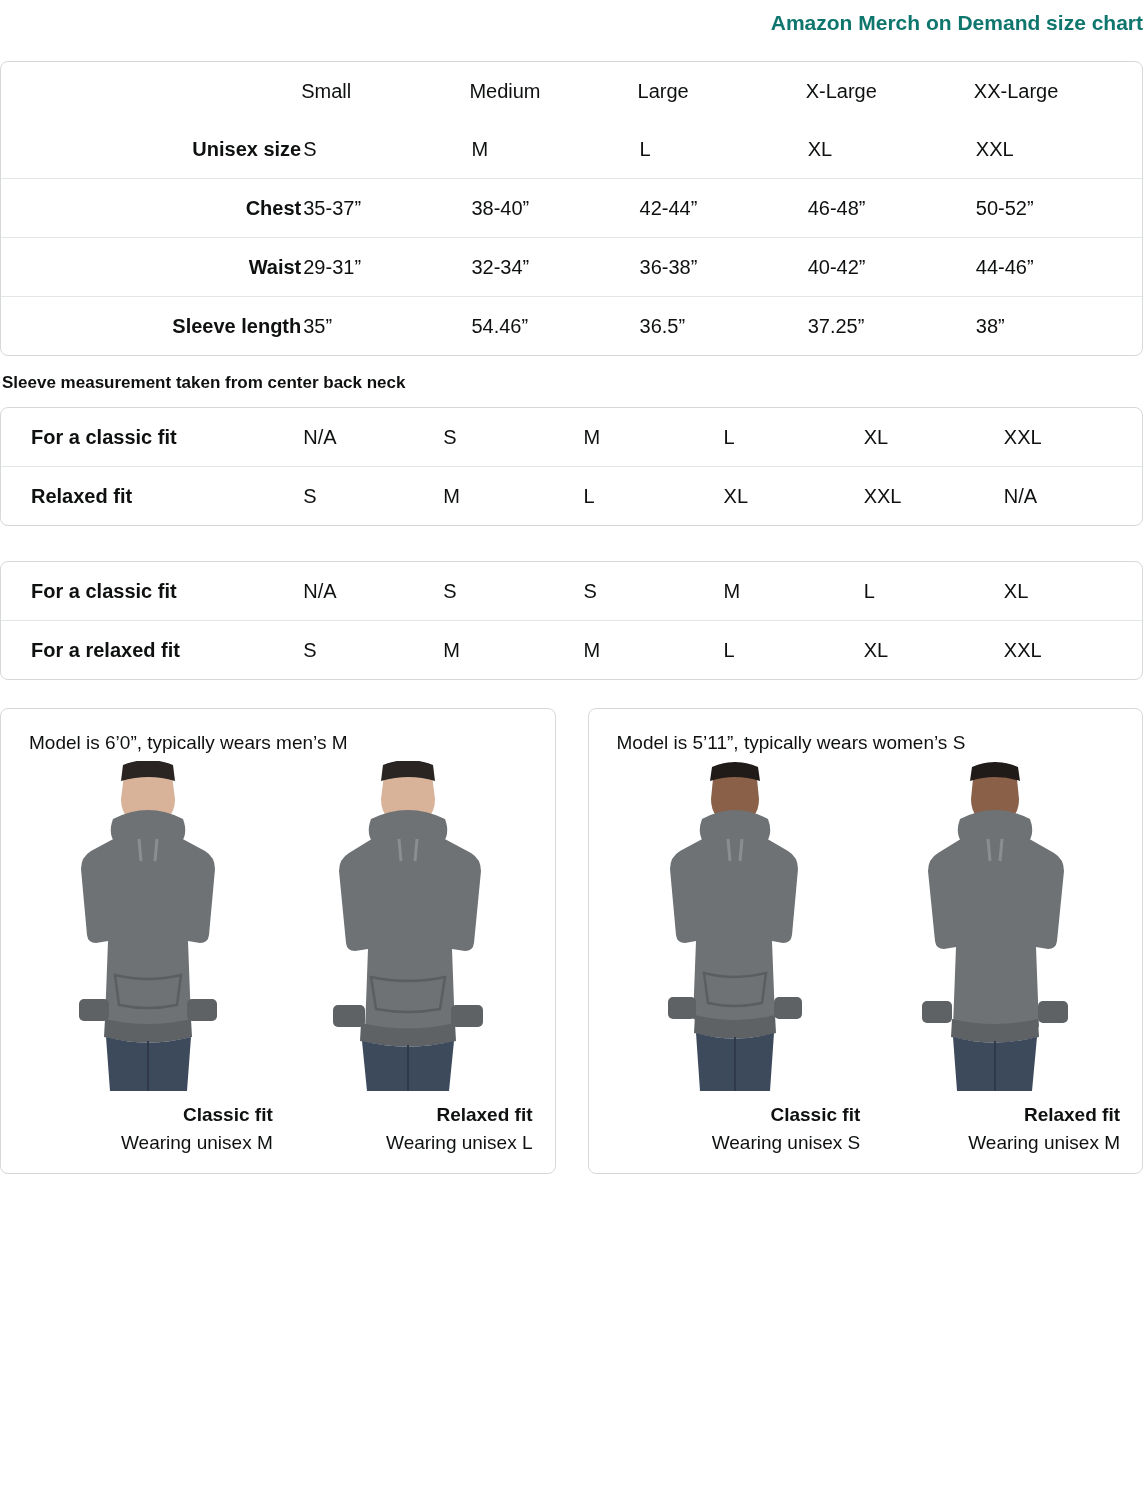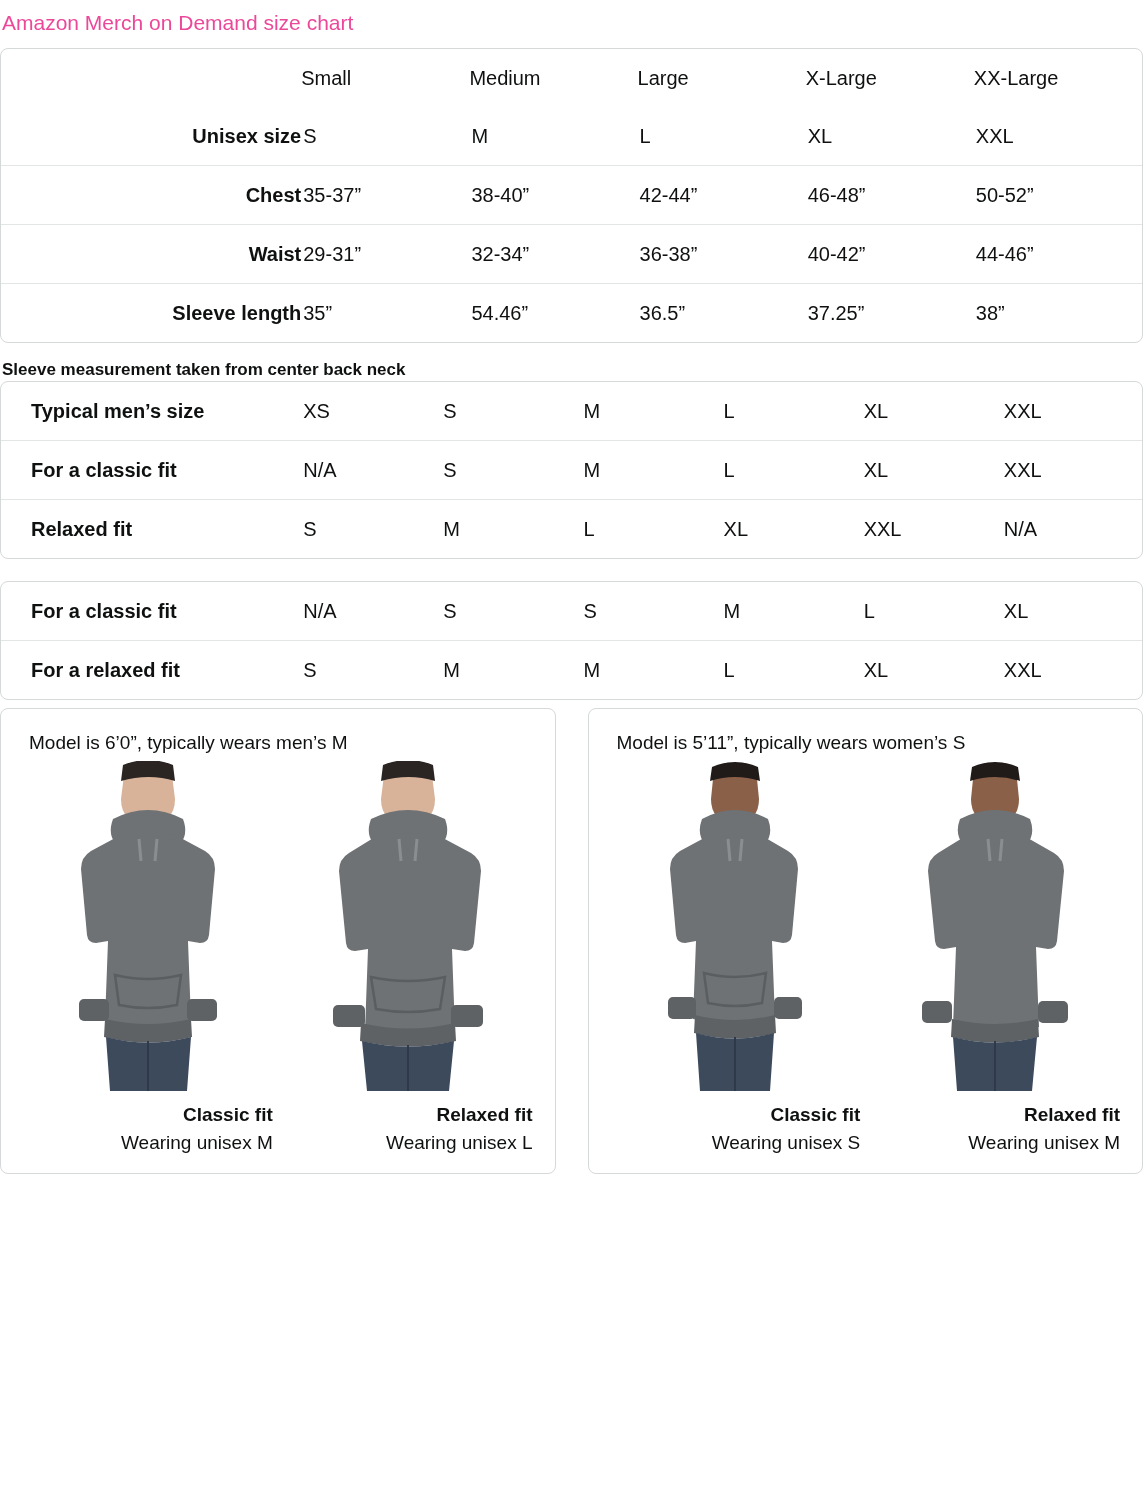--- a/index.html
+++ b/index.html
@@ -13,29 +13,30 @@
   .page {
     width: 1143px;
     min-height: 1500px;
     padding: 6px 0 0 0;
     position: relative;
   }
   .title {
     font-size: 21px;
     line-height: 26px;
     padding: 4px 0 12px 2px;
-    color: #ec4899;
-    font-weight: 400;
+    color: #0f766e;
+    font-weight: 700;
+    text-align: right;
   }
   .card {
     border: 1px solid #d5d9d9;
     border-radius: 8px;
     overflow: hidden;
     background: #fff;
-    margin: 0 0 0 0;
+    margin: 13px 0 0 0;
   }
   table {
     width: 100%;
     border-collapse: collapse;
     table-layout: fixed;
   }
   table td, table th {
     text-align: left;
     font-size: 20px;
     line-height: 24px;
@@ -69,21 +70,21 @@
   .fit-table col.f0 { width: 300px; }
   .fit-table col.f1, .fit-table col.f2, .fit-table col.f3,
   .fit-table col.f4, .fit-table col.f5, .fit-table col.f6 { width: 140px; }
   .fit-table td.rowhead { padding-left: 30px; font-weight: 700; }
   .fit-table td.val { padding-left: 2px; }
   .gap { height: 22px; }
 
   .models-row {
     display: flex;
     gap: 32px;
-    margin-top: 8px;
+    margin-top: 28px;
   }
   .model-card {
     flex: 1 1 0;
     border: 1px solid #d5d9d9;
     border-radius: 8px;
     padding: 22px 22px 18px 22px;
   }
   .model-caption {
     font-size: 19px;
     line-height: 24px;
@@ -190,29 +191,20 @@
       <colgroup>
         <col class="f0">
           <col class="f1">
           <col class="f2">
           <col class="f3">
           <col class="f4">
           <col class="f5">
           <col class="f6">
       </colgroup>
       <tbody>
-        <tr>
-          <td class="rowhead">Typical men’s size</td>
-          <td class="val">XS</td>
-          <td class="val">S</td>
-          <td class="val">M</td>
-          <td class="val">L</td>
-          <td class="val">XL</td>
-          <td class="val">XXL</td>
-        </tr>
         <tr>
           <td class="rowhead">For a classic fit</td>
           <td class="val">N/A</td>
           <td class="val">S</td>
           <td class="val">M</td>
           <td class="val">L</td>
           <td class="val">XL</td>
           <td class="val">XXL</td>
         </tr>
         <tr>

